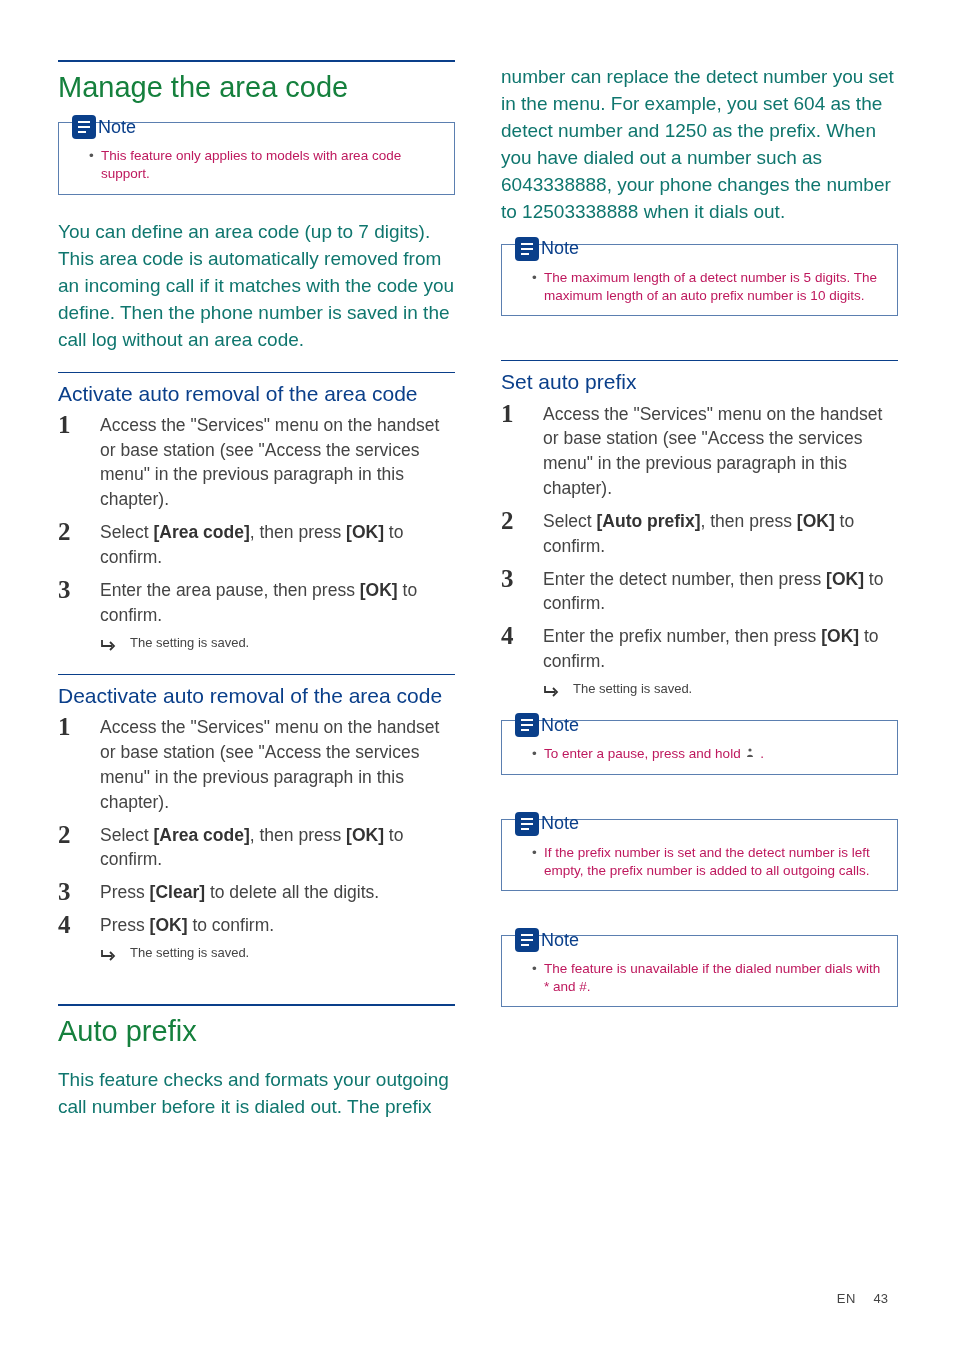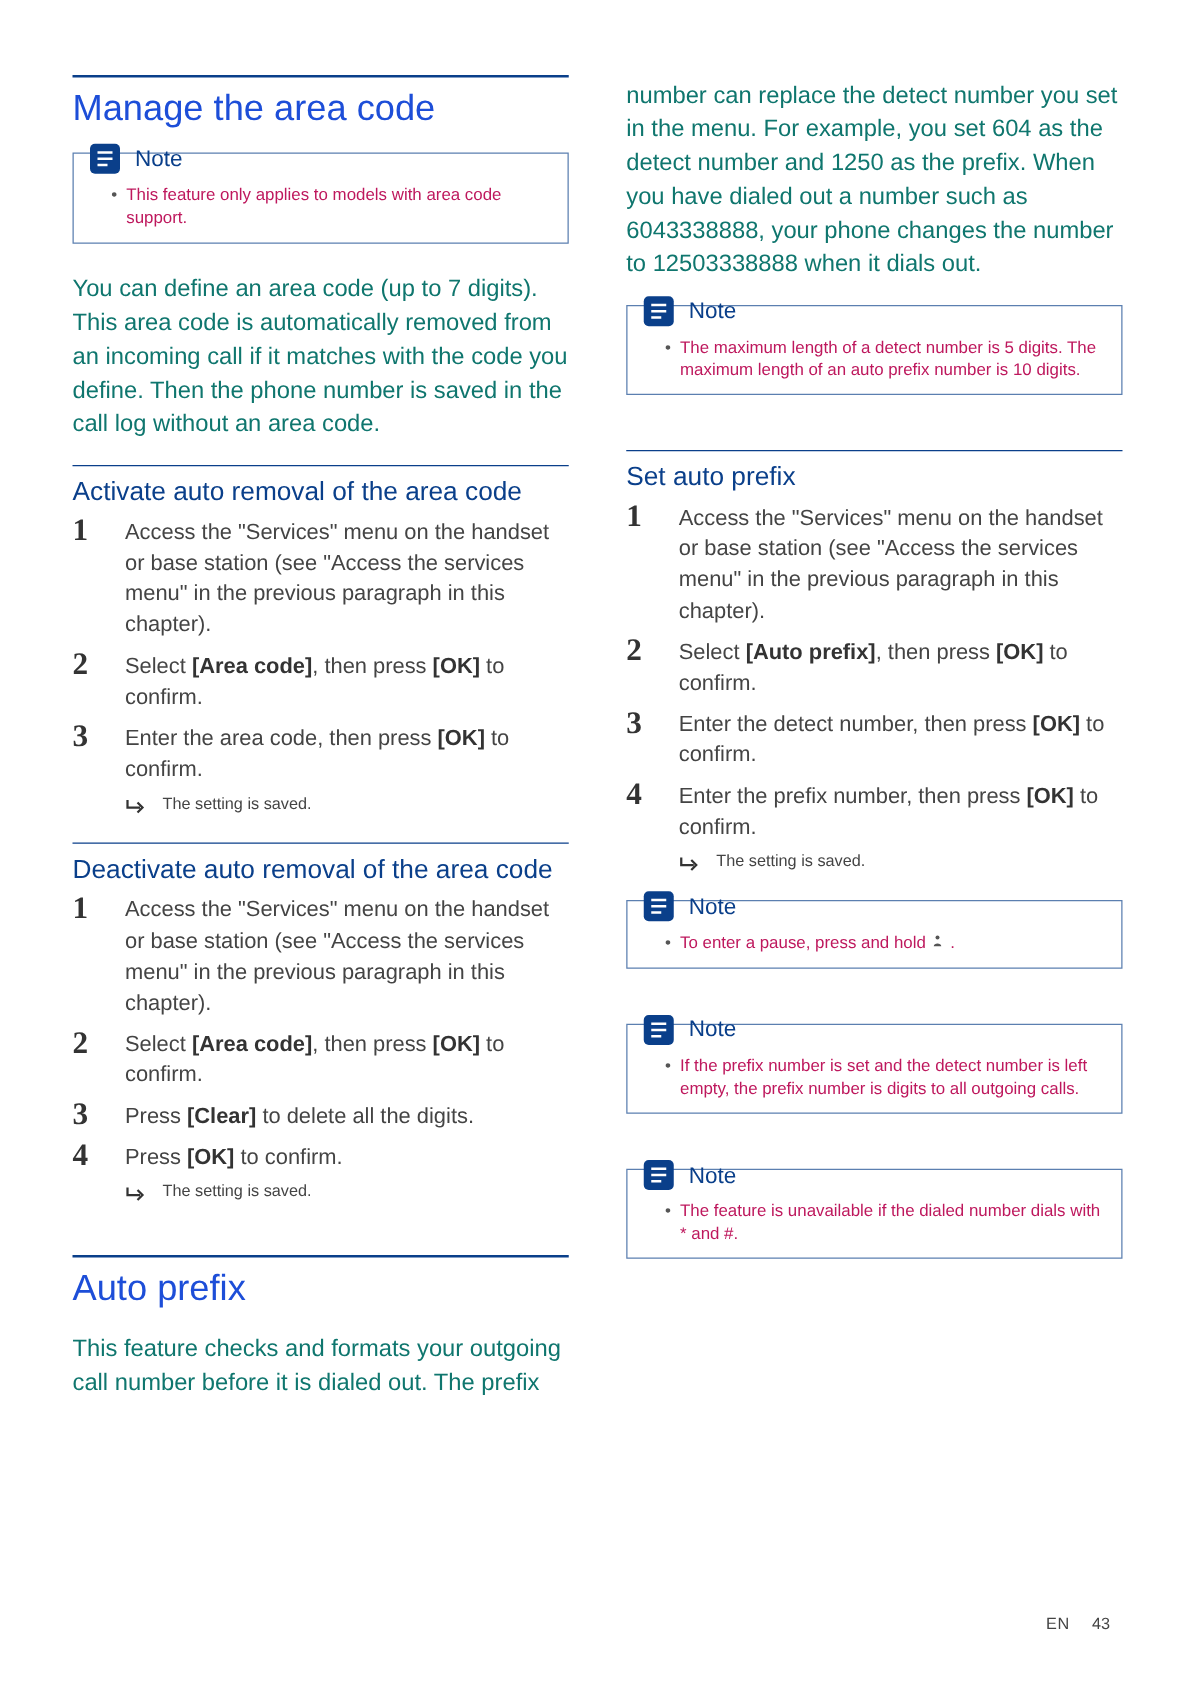--- a/index.html
+++ b/index.html
@@ -22,21 +22,21 @@
     column-gap: 46px;
     column-fill: auto;
     height: 1198px;
   }
   .h1-rule {
     border: 0;
     border-top: 2px solid #0a3f8a;
     margin: 0 0 6px 0;
   }
   h1 {
-    color: #1d4ed8;
+    color: #15803d;
     font-size: 29px;
     font-weight: 400;
     margin: 8px 0 18px 0;
     line-height: 1.18;
   }
   .h2-rule {
     border: 0;
     border-top: 1px solid #0a3f8a;
     margin: 0 0 2px 0;
   }
@@ -57,21 +57,20 @@
   .notebox {
     border: 1px solid #5b7fb0;
     padding: 10px 10px 10px 12px;
     margin: 0 0 24px 0;
     position: relative;
     break-inside: avoid;
   }
   .note-head {
     display: flex;
     align-items: center;
-    gap: 10px;
     margin: -20px 0 6px -1px;
   }
   .note-head .label {
     color: #0a3f8a;
     font-size: 18px;
     font-weight: 400;
   }
   .note-head svg {
     display: block;
   }
@@ -171,21 +170,21 @@
 
     <div class="block">
       <hr class="h2-rule">
       <h2>Activate auto removal of the area code</h2>
       <ol class="steps">
         <li><span>Access the "Services" menu on the handset or base station (see "Access the services menu" in the previous paragraph in this chapter).</span></li>
         <li>
           <span>Select </span><span class="bold">[Area code]</span><span>, then press </span><span class="bold">[OK]</span><span> to confirm.</span>
         </li>
         <li>
-          <span>Enter the area code, then press </span><span class="bold">[OK]</span><span> to confirm.</span>
+          <span>Enter the area pause, then press </span><span class="bold">[OK]</span><span> to confirm.</span>
           <div class="result">
             <svg width="18" height="14" viewBox="0 0 18 14">
               <path d="M2 2 V8 H12 M10 4 L14 8 L10 12" fill="none" stroke="#333" stroke-width="1.8"></path>
             </svg>
             <span>The setting is saved.</span>
           </div>
         </li>
       </ol>
     </div>
 
@@ -290,21 +289,21 @@
       <div class="note-head">
         <svg width="28" height="28" viewBox="0 0 28 28">
           <rect x="2" y="2" width="24" height="24" rx="4" fill="#0a3f8a"></rect>
           <rect x="8" y="8" width="12" height="2" fill="#fff"></rect>
           <rect x="8" y="13" width="12" height="2" fill="#fff"></rect>
           <rect x="8" y="18" width="8" height="2" fill="#fff"></rect>
         </svg>
         <span class="label">Note</span>
       </div>
       <ul class="note-ul">
-        <li>If the prefix number is set and the detect number is left empty, the prefix number is digits to all outgoing calls.</li>
+        <li>If the prefix number is set and the detect number is left empty, the prefix number is added to all outgoing calls.</li>
       </ul>
     </div>
 
     <div class="sp20"></div>
 
     <div class="notebox">
       <div class="note-head">
         <svg width="28" height="28" viewBox="0 0 28 28">
           <rect x="2" y="2" width="24" height="24" rx="4" fill="#0a3f8a"></rect>
           <rect x="8" y="8" width="12" height="2" fill="#fff"></rect>

